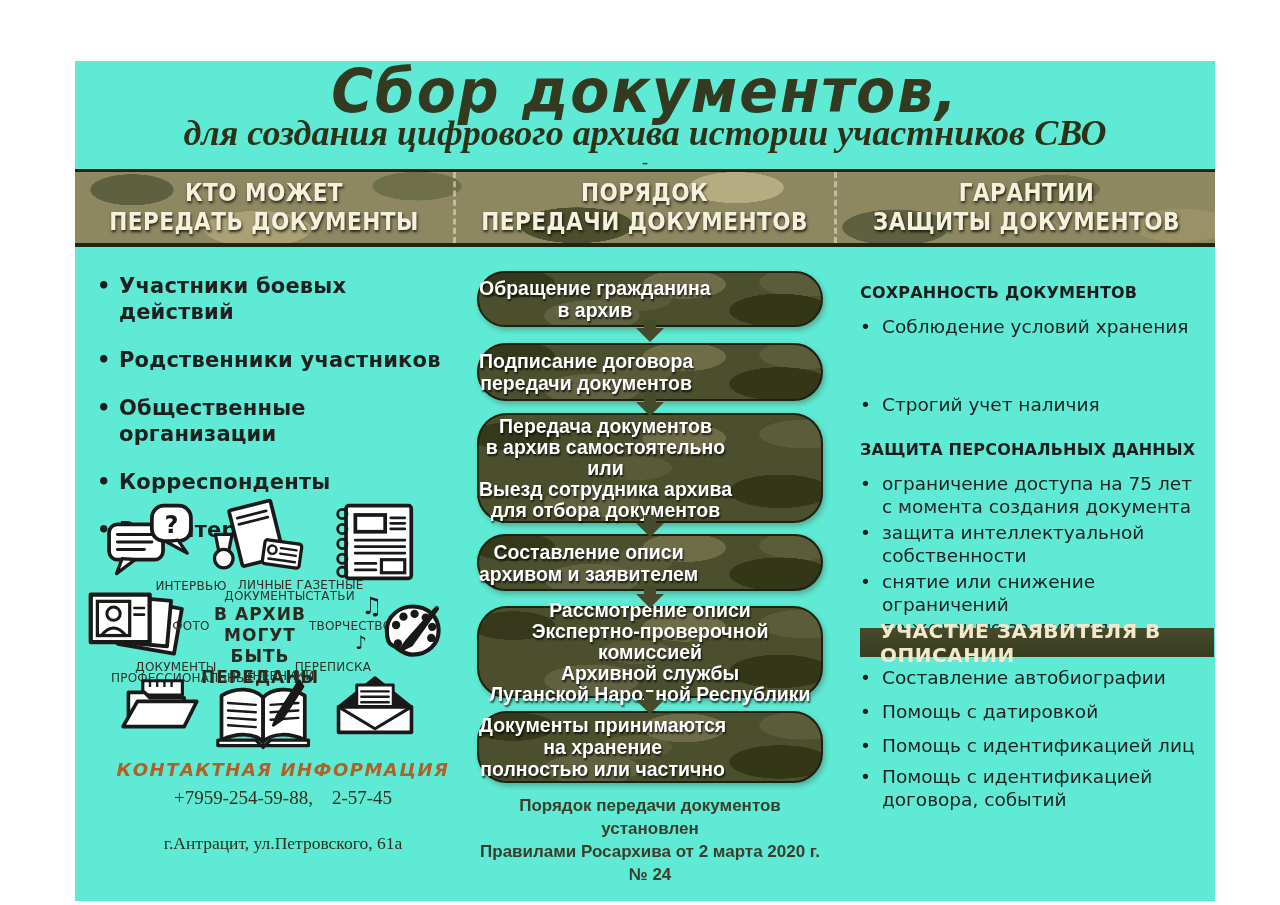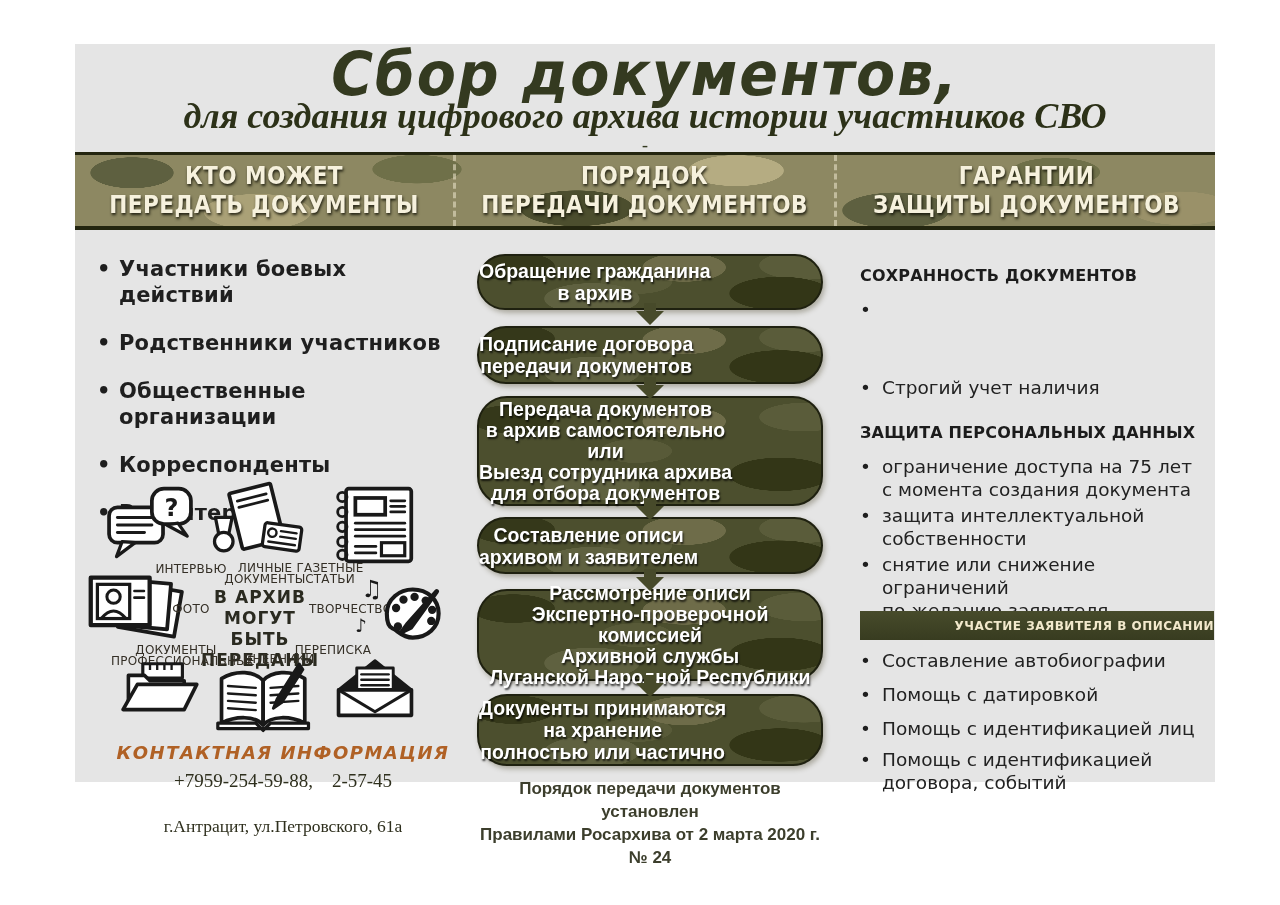--- a/index.html
+++ b/index.html
@@ -5,22 +5,22 @@
   html,body{margin:0;padding:0}
   body{
     width:1280px;height:905px;position:relative;background:#ffffff;
     font-family:"DejaVu Sans",sans-serif;overflow:hidden;
   }
   .abs{position:absolute}
   .preline{white-space:pre-line}
   .prespace{white-space:pre}
 
   .poster{
-    position:absolute;left:75px;top:44px;width:1140px;height:738px;
-    background:#e5e5e5;
+    position:absolute;left:75px;top:61px;width:1140px;height:840px;
+    background:#5eead4;
   }
 
   
   .main-title{
     left:0;right:0;top:0;text-align:center;
     font-size:60px;line-height:60px;font-weight:bold;font-style:italic;
     color:#343a20;letter-spacing:2px;transform:scaleX(.95);
   }
   .subtitle{
     left:0;right:0;top:52px;text-align:center;
@@ -105,22 +105,22 @@
     font-size:17px;line-height:23px;color:#3c3e2c;white-space:pre-line;
   }
 
   
   .rc{left:785px;width:354px}
   .rc-title{font-size:16px;font-weight:bold;color:#1c1c1c;letter-spacing:.2px}
   .rc-item{font-size:18.5px;line-height:23px;color:#222222}
   .rc-banner{
     left:785px;width:354px;height:29px;box-sizing:border-box;
     background:linear-gradient(#474b2b,#383c20);
-    display:flex;align-items:center;justify-content:flex-end;
-    font-size:12px;font-weight:bold;color:#f2e9cc;letter-spacing:.5px;
+    display:flex;align-items:center;justify-content:center;
+    font-size:20px;font-weight:bold;color:#f2e9cc;letter-spacing:.5px;padding-left:20px;
   }
 
   
   .li{stroke:#191919;fill:#ffffff;stroke-linejoin:round;stroke-linecap:round}
 </style>
 </head>
 <body>
 
 <div class="poster">
 
@@ -366,20 +366,21 @@
       <path d="M16 22 L2 8 H10 V0 H22 V8 H30 Z" fill="#474a2a"></path>
     </svg>
 
   <div class="abs flow-footer">Порядок передачи документов установлен
 Правилами Росархива от 2 марта 2020 г. № 24</div>
 
   <div class="abs rc rc-title" style="top:222px">СОХРАННОСТЬ ДОКУМЕНТОВ</div>
   <div class="abs rc" style="top:254px">
     <div class="bullet rc-item">
         <span class="dot">•</span>
+        <span class="preline">Соблюдение условий хранения</span>
       </div>
   </div>
   <div class="abs rc" style="top:332px">
     <div class="bullet rc-item">
         <span class="dot">•</span>
         <span class="preline">Строгий учет наличия</span>
       </div>
   </div>
 
   <div class="abs rc rc-title" style="top:379px">ЗАЩИТА ПЕРСОНАЛЬНЫХ ДАННЫХ</div>

